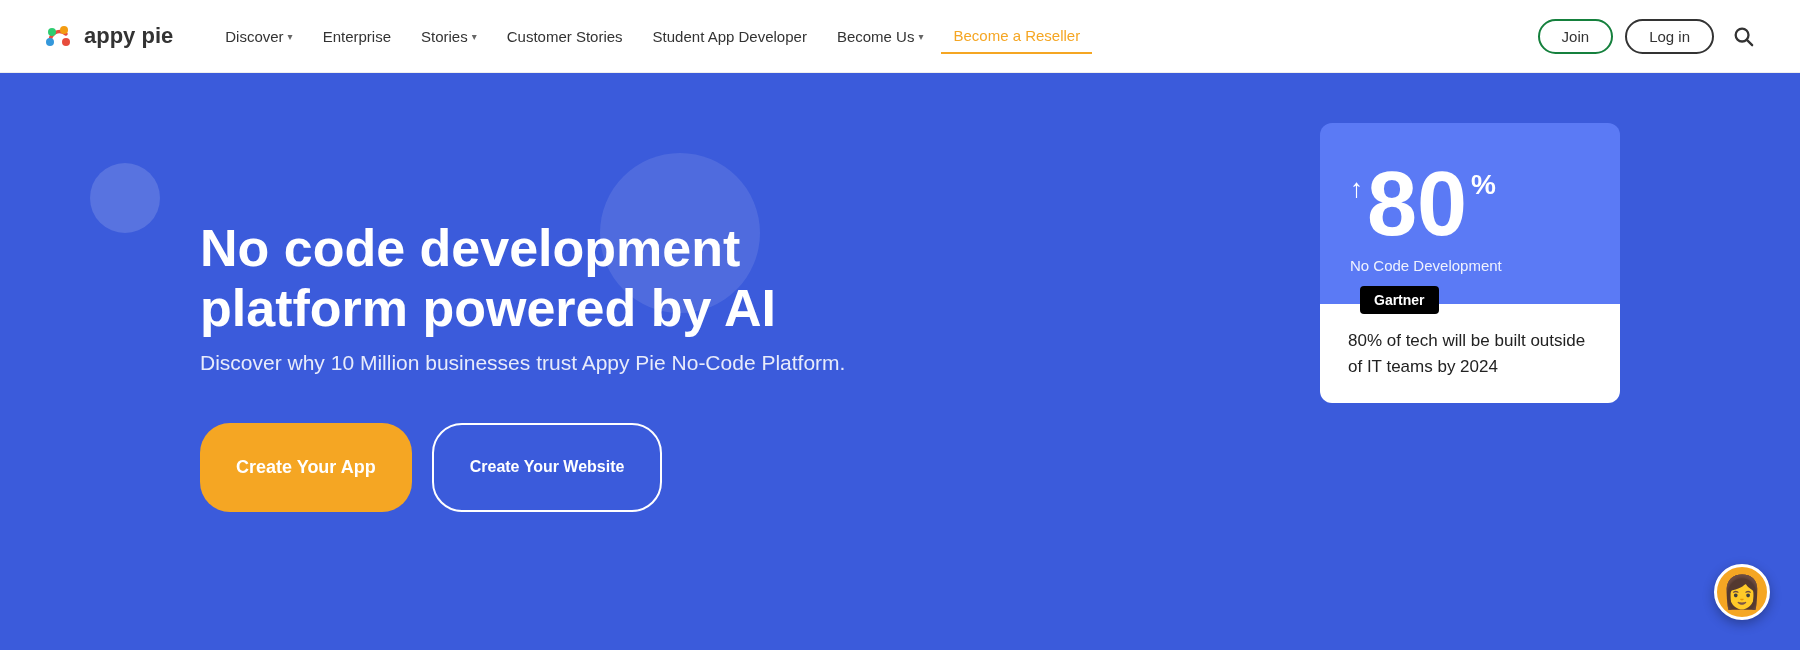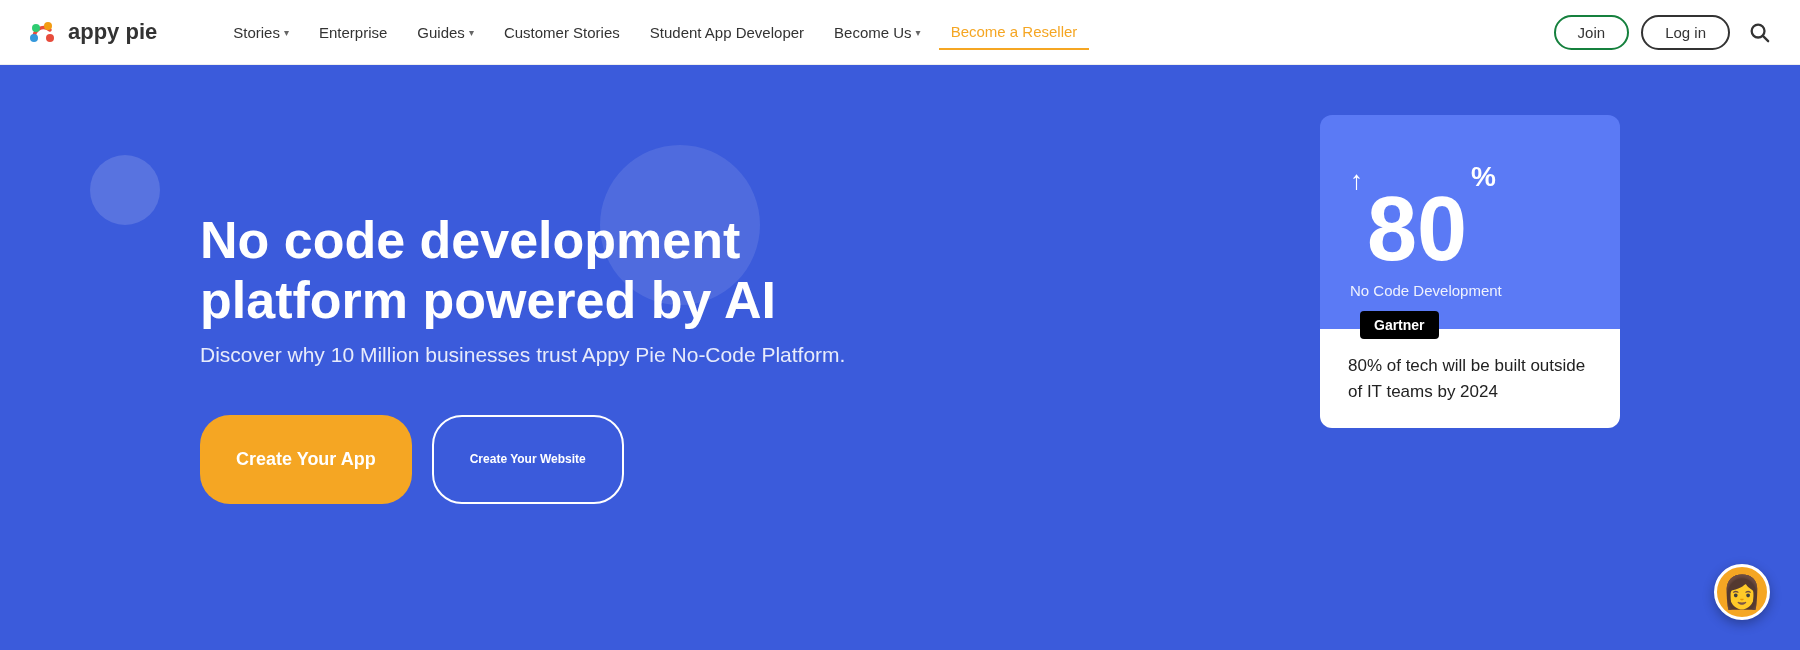--- a/index.html
+++ b/index.html
@@ -3,26 +3,25 @@
   <meta charset="utf-8">
   <style>
     * { margin: 0; padding: 0; box-sizing: border-box; }
     body { width: 1800px; height: 650px; overflow: hidden; font-family: Arial, sans-serif; }
 
     
     .navbar {
       display: flex;
       align-items: center;
       background: #fff;
-      padding: 0 24px;
-      height: 65px;
+      padding: 0 40px;
+      height: 73px;
       border-bottom: 1px solid #eee;
       position: relative;
       z-index: 10;
-      gap: 24px;
     }
     .logo-area {
       display: flex;
       align-items: center;
       gap: 8px;
       margin-right: 40px;
       text-decoration: none;
     }
     .logo-icon {
       width: 36px;
@@ -155,21 +154,21 @@
       font-weight: 700;
       cursor: pointer;
       white-space: nowrap;
     }
     .btn-create-website {
       background: transparent;
       color: #fff;
       border: 2px solid #fff;
       padding: 20px 36px;
       border-radius: 30px;
-      font-size: 12px;
+      font-size: 16px;
       font-weight: 700;
       cursor: pointer;
       white-space: nowrap;
     }
 
     
     .stat-card-container {
       position: absolute;
       right: 180px;
       top: 50px;
@@ -189,21 +188,20 @@
       margin-bottom: 8px;
     }
     .stat-arrow {
       font-size: 26px;
       margin-top: 14px;
     }
     .stat-number {
       font-size: 90px;
       font-weight: 800;
       line-height: 1;
-      margin-top: 33px;
     }
     .stat-percent {
       font-size: 28px;
       font-weight: 700;
       margin-top: 10px;
     }
     .stat-label {
       font-size: 15px;
       color: rgba(255,255,255,0.9);
       margin-top: 4px;
@@ -263,28 +261,28 @@
       <circle cx="12" cy="14" r="4" fill="#2ecc71"></circle>
       <circle cx="24" cy="12" r="4" fill="#f39c12"></circle>
       <circle cx="10" cy="24" r="4" fill="#3498db"></circle>
       <circle cx="26" cy="24" r="4" fill="#e74c3c"></circle>
     </svg>
     <span class="logo-text">appy pie</span>
   </a>
 
   <div class="nav-links">
     <a class="nav-item">
+      <span>Discover</span>
+      <span class="chevron">▾</span>
+    </a>
+    <a class="nav-item">
+      <span>Enterprise</span>
+    </a>
+    <a class="nav-item">
       <span>Stories</span>
-      <span class="chevron">▾</span>
-    </a>
-    <a class="nav-item">
-      <span>Enterprise</span>
-    </a>
-    <a class="nav-item">
-      <span>Guides</span>
       <span class="chevron">▾</span>
     </a>
     <a class="nav-item">
       <span>Customer Stories</span>
     </a>
     <a class="nav-item">
       <span>Student App Developer</span>
     </a>
     <a class="nav-item">
       <span>Become Us</span>

